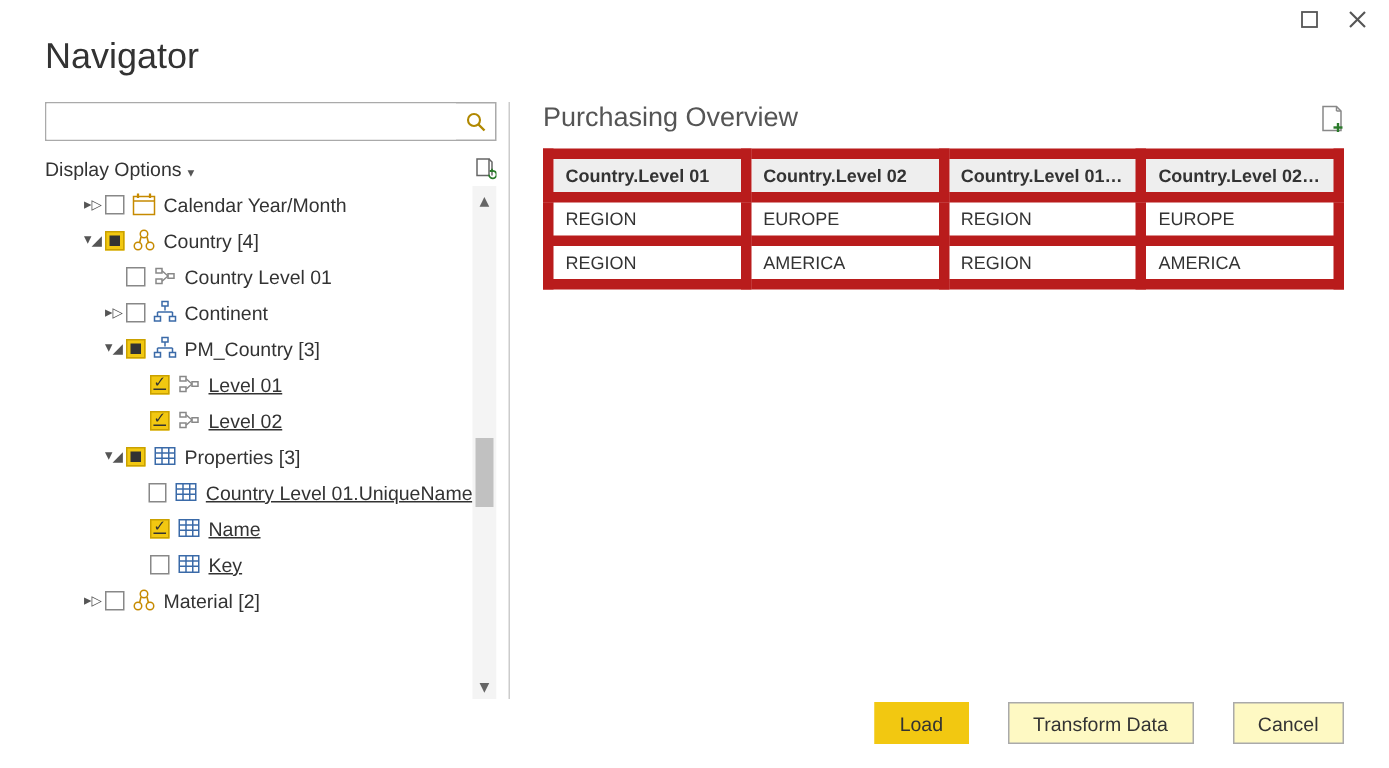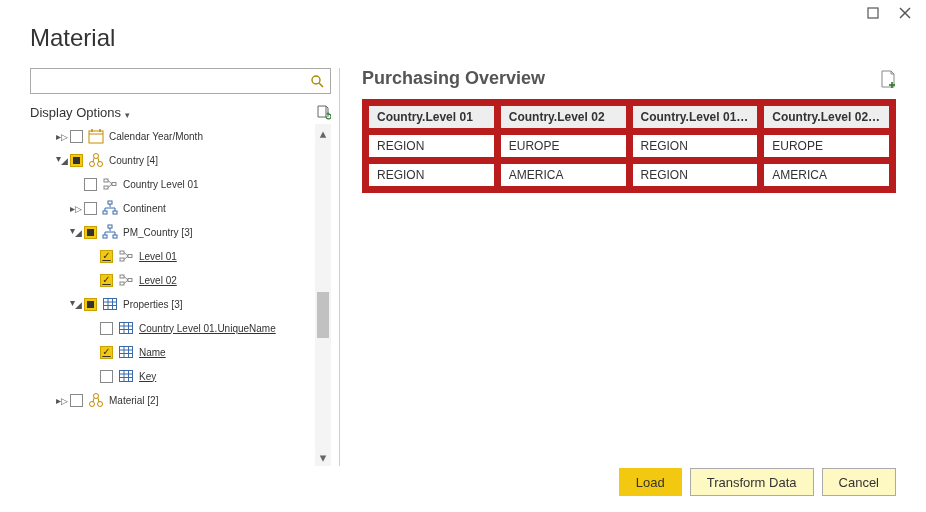--- a/index.html
+++ b/index.html
@@ -116,37 +116,37 @@
 .node .chk.checked::after { content: "✓"; font-size: 10px; color: #333; line-height:1; }
 .node .chk.indet { background: #F2C811; border-color: #caa100; }
 .node .chk.indet::after { content: ""; width:7px; height:7px; background:#333; }
 .node .ico {
   width: 16px; height: 16px;
   margin-right: 5px;
   display: inline-flex;
   align-items: center;
   justify-content: center;
 }
-.node .lbl { font-size: 10px; color: #333; }
+.node .lbl { font-size: 13px; color: #333; }
 .ind-2{padding-left:26px;}
 .ind-3{padding-left:40px;}
 .ind-4{padding-left:56px;text-decoration:underline;}
 .right-pane {
   flex: 1;
   padding-left: 22px;
   display: flex;
   flex-direction: column;
 }
 .right-head {
   display: flex;
   align-items: center;
   justify-content: space-between;
   margin-bottom: 10px;
 }
-.right-head h2 { font-size: 18px; font-weight: 700; color: #555; }
+.right-head h2 { font-size: 18px; font-weight: 400; color: #555; }
 .tbl {
   border: 1px solid #ccc;
   border-collapse: collapse;
   width: 100%;
   table-layout: fixed;
 }
 .tbl th, .tbl td {
   border: 7px solid #b91c1c;
   text-align: left;
   padding: 4px 8px;
@@ -154,21 +154,21 @@
   overflow: hidden;
   text-overflow: ellipsis;
   white-space: nowrap;
 }
 .tbl th { background: #eee; font-weight: 600; }
 .footer {
   position: absolute;
   right: 30px;
   bottom: 16px;
   display: flex;
-  gap: 8px;
+  gap: 26px;
 }
 .footer button {
   height: 28px;
   padding: 0 16px;
   border: 1px solid #aaa;
   background: #fef9c3;
   font-size: 13px;
   color: #333;
   cursor: pointer;
 }
@@ -189,21 +189,21 @@
   </div>
   <div class="btn">
     <svg width="12" height="12" viewBox="0 0 12 12">
         <line x1="1" y1="1" x2="11" y2="11" stroke="#555" stroke-width="1.4"></line>
         <line x1="11" y1="1" x2="1" y2="11" stroke="#555" stroke-width="1.4"></line>
       </svg>
   </div>
 </div>
 
 <div class="header">
-  <h1>Material</h1>
+  <h1>Navigator</h1>
 </div>
 
 <div class="content">
   <div class="left-pane">
     <div class="search-row">
       <input type="text" placeholder="" style="">
       <div class="mag">
         <svg width="14" height="14" viewBox="0 0 14 14">
             <circle cx="6" cy="6" r="4" fill="none" stroke="#b08800" stroke-width="1.4"></circle>
             <line x1="9" y1="9" x2="13" y2="13" stroke="#b08800" stroke-width="1.6"></line>

